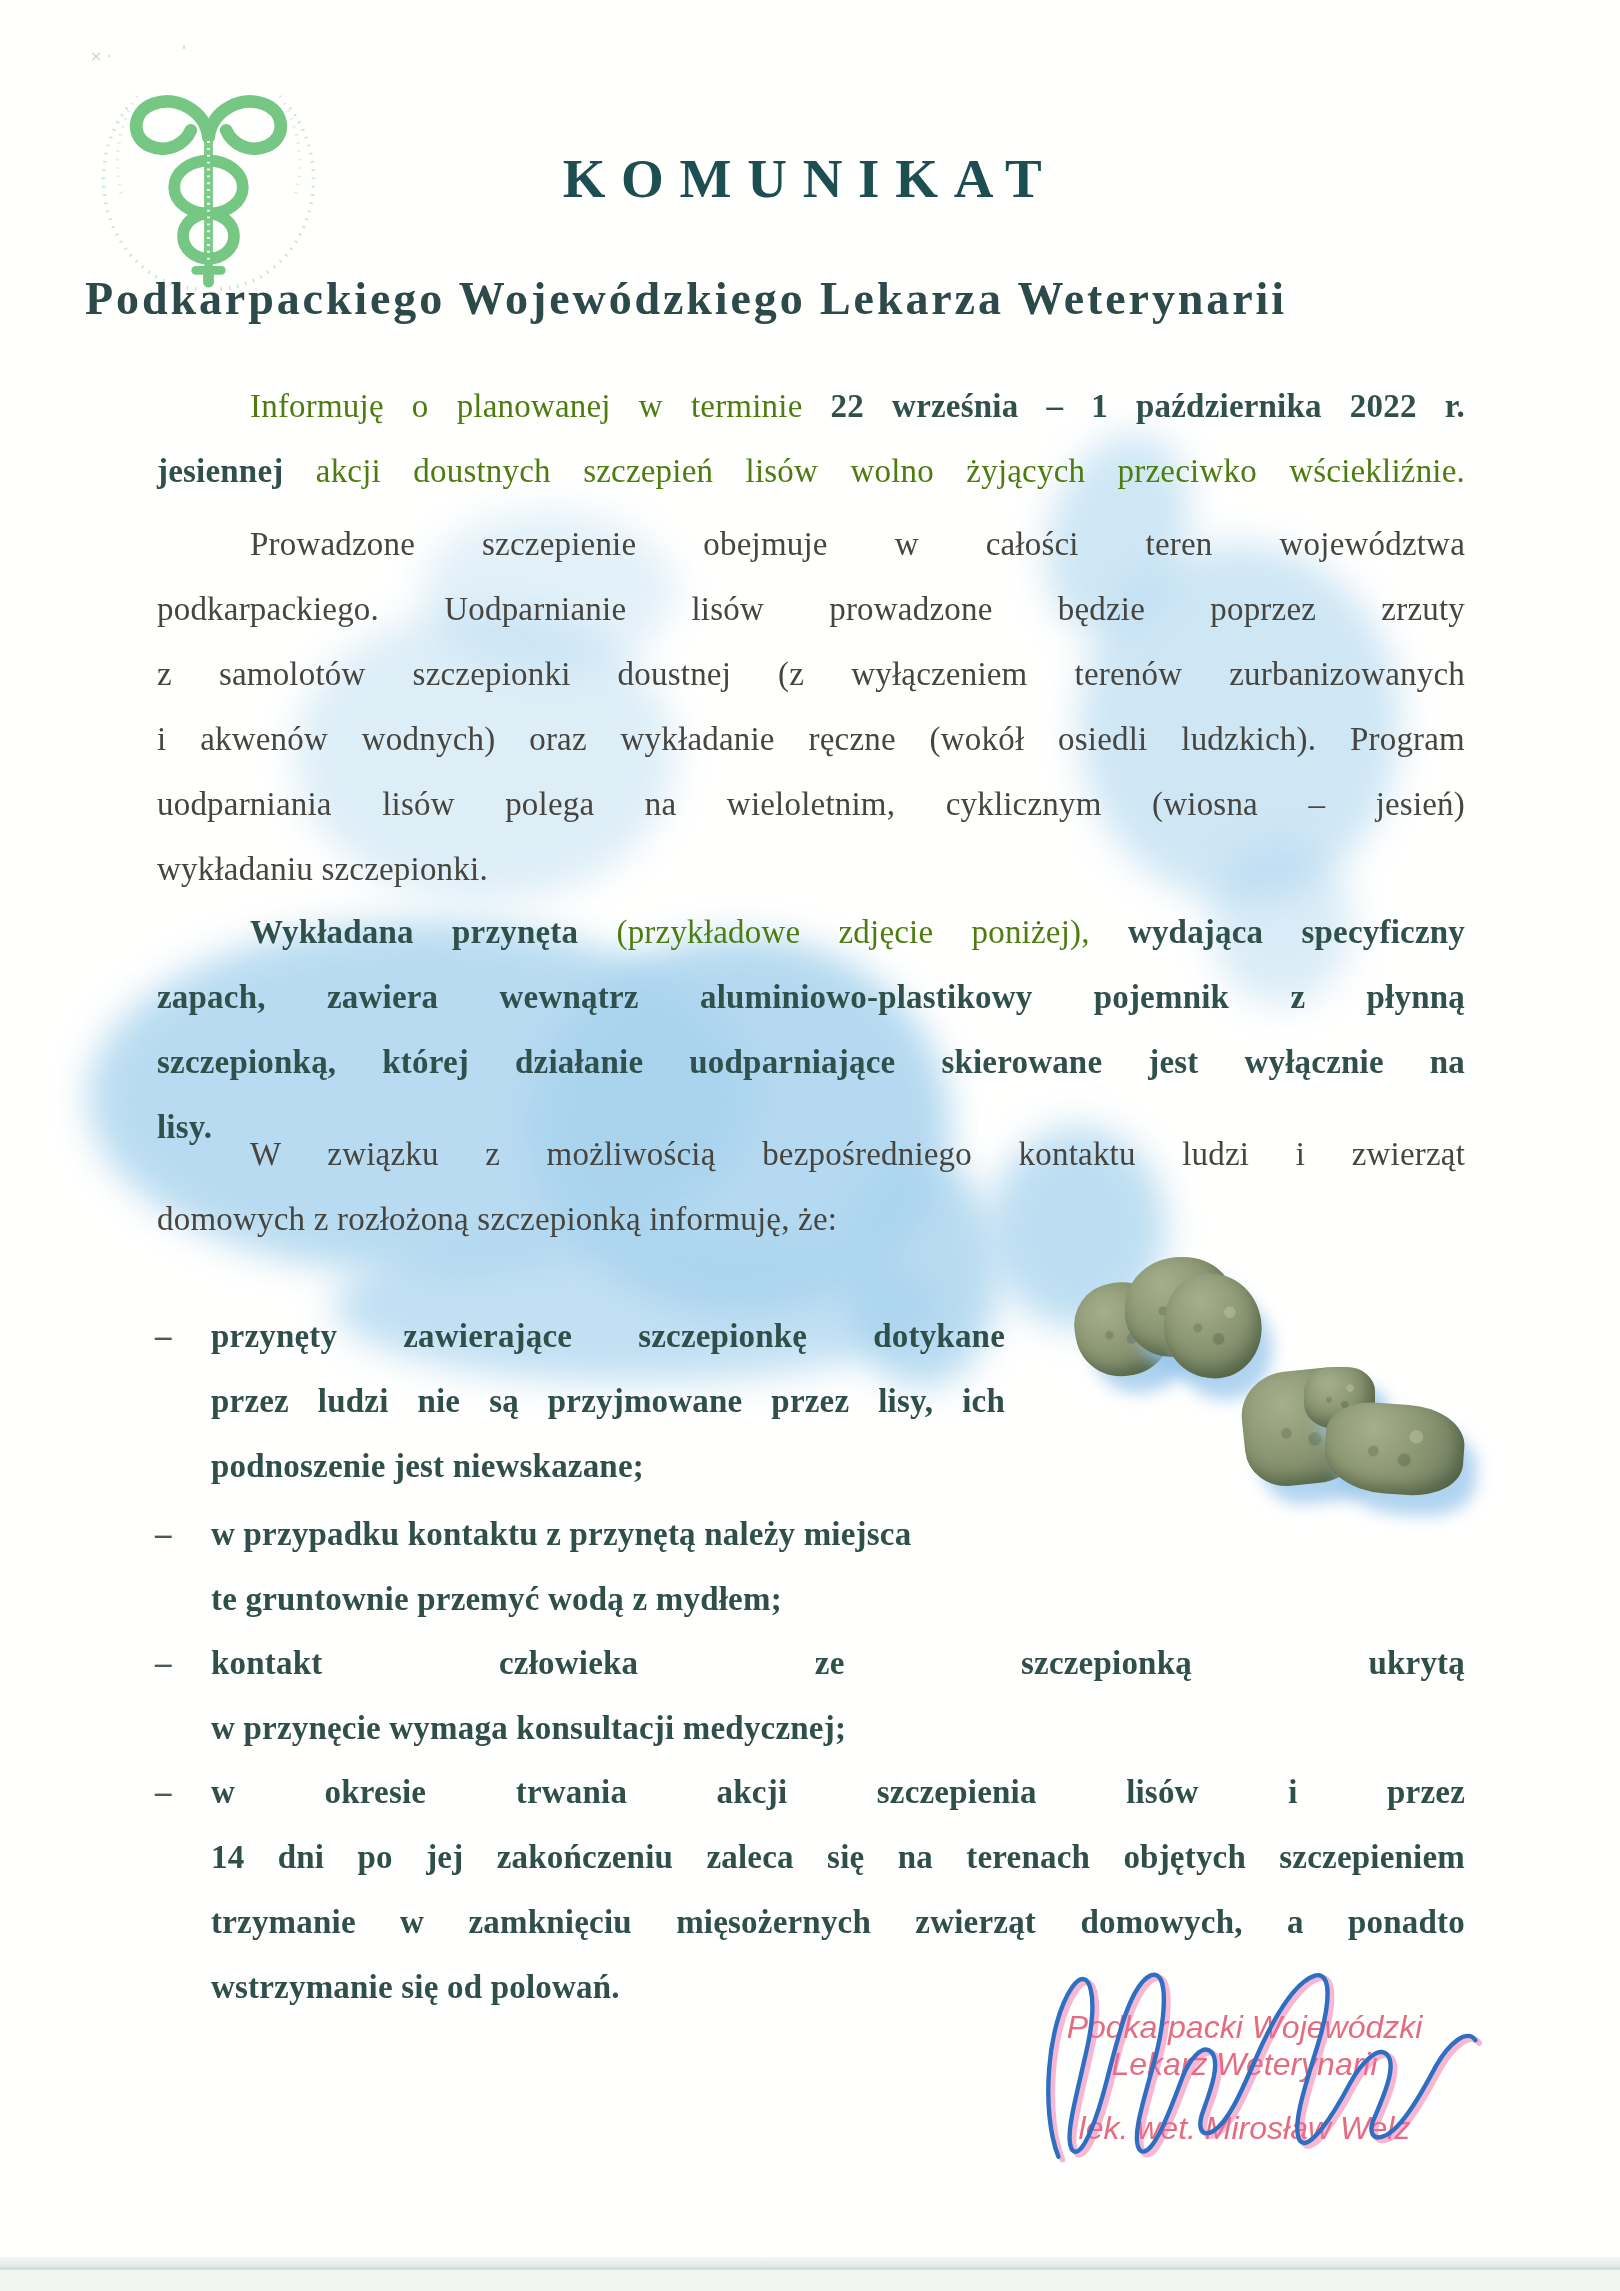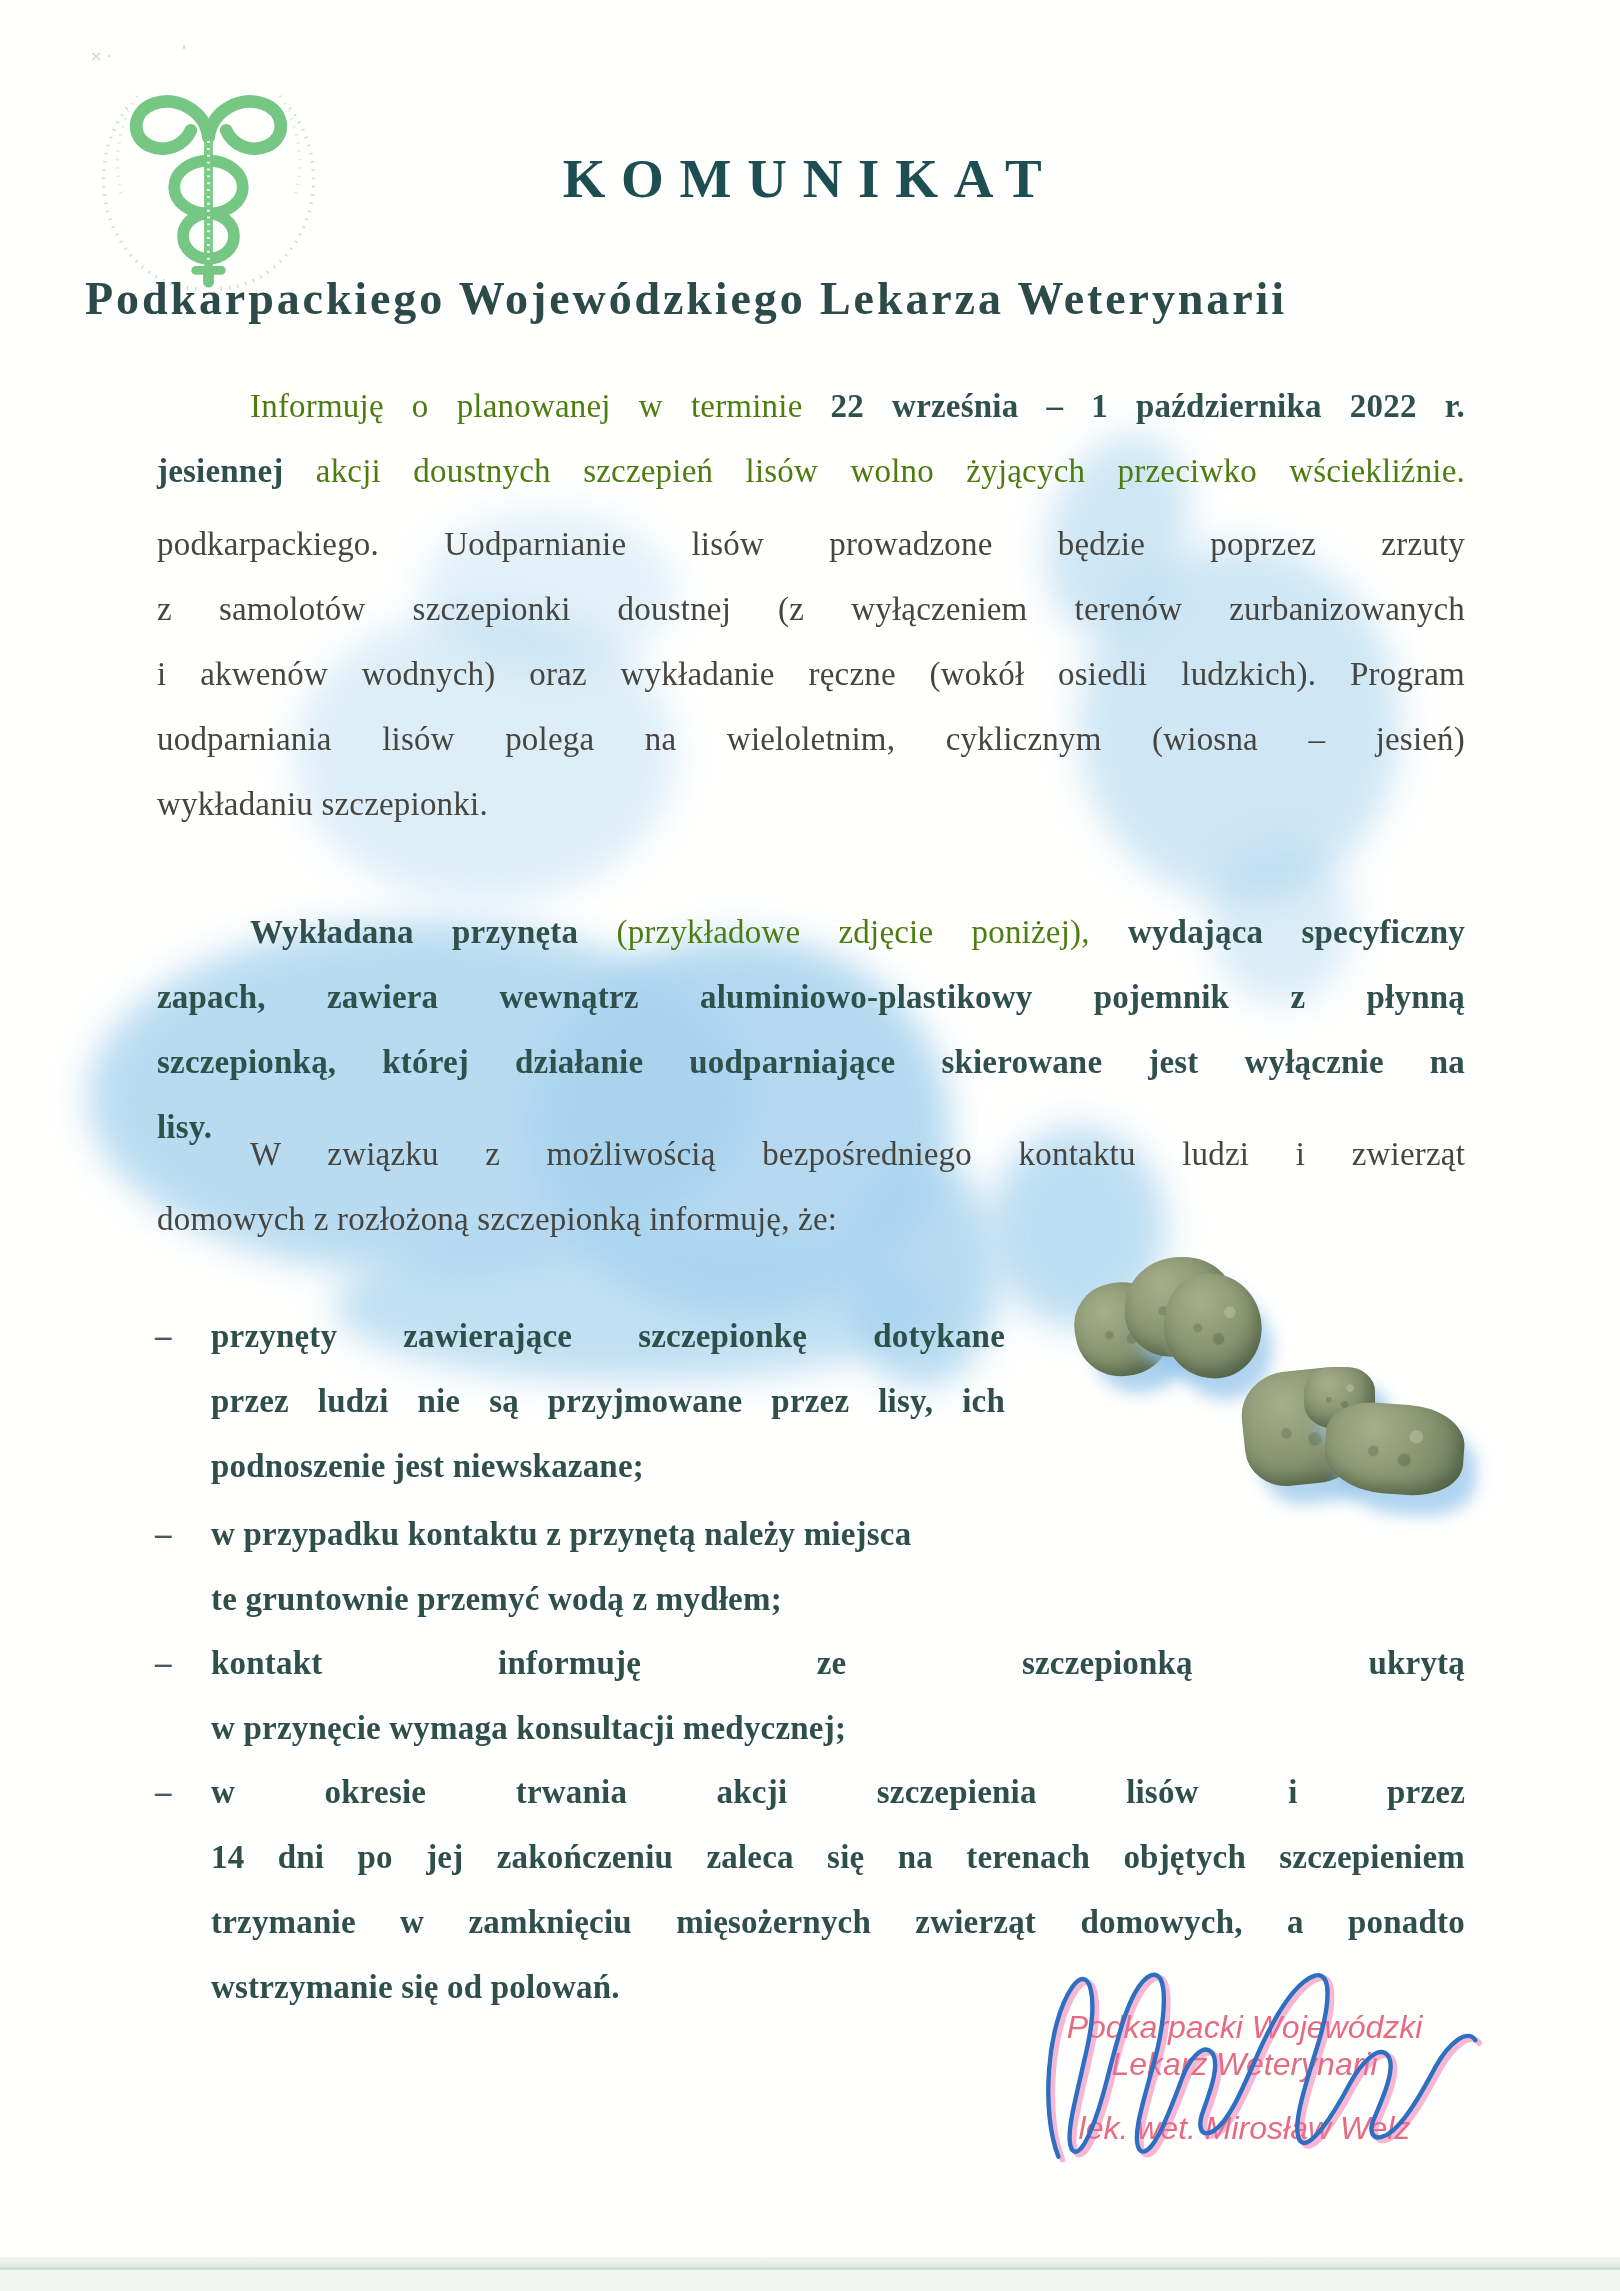--- a/index.html
+++ b/index.html
@@ -93,20 +93,21 @@
 
   <div class="doc-title">KOMUNIKAT</div>
   <div class="doc-subtitle">Podkarpackiego Wojewódzkiego Lekarza Weterynarii</div>
 
   <div class="para" style="top:374px">
     <div class="ln just ind"><span class="rg">Informuję o planowanej w terminie </span><span class="bd">22 września – 1 października 2022 r.</span></div>
     <div class="ln just"><span class="bd">jesiennej</span><span class="rg"> akcji doustnych szczepień lisów wolno żyjących przeciwko wściekliźnie.</span></div>
   </div>
 
   <div class="para" style="top:512px">
+    <div class="ln just ind">Prowadzone szczepienie obejmuje w całości teren województwa</div>
     <div class="ln just">podkarpackiego. Uodparnianie lisów prowadzone będzie poprzez zrzuty</div>
     <div class="ln just">z samolotów szczepionki doustnej (z wyłączeniem terenów zurbanizowanych</div>
     <div class="ln just">i akwenów wodnych) oraz wykładanie ręczne (wokół osiedli ludzkich). Program</div>
     <div class="ln just">uodparniania lisów polega na wieloletnim, cyklicznym (wiosna – jesień)</div>
     <div class="ln nat">wykładaniu szczepionki.</div>
   </div>
 
   <div class="para" style="top:900px">
     <div class="ln just ind"><span class="bd">Wykładana przynęta </span><span class="rg">(przykładowe zdjęcie poniżej), </span><span class="bd">wydająca specyficzny</span></div>
     <div class="ln just boldln">zapach, zawiera wewnątrz aluminiowo-plastikowy pojemnik z płynną</div>
@@ -132,21 +133,21 @@
     <span class="dash">–</span>
     <div class="btxt">
       <div class="ln nat">w przypadku kontaktu z przynętą należy miejsca</div>
       <div class="ln nat">te gruntownie przemyć wodą z mydłem;</div>
     </div>
   </div>
 
   <div class="bullet" style="top:1631px">
     <span class="dash">–</span>
     <div class="btxt">
-      <div class="ln just">kontakt informuję ze szczepionką ukrytą</div>
+      <div class="ln just">kontakt człowieka ze szczepionką ukrytą</div>
       <div class="ln nat">w przynęcie wymaga konsultacji medycznej;</div>
     </div>
   </div>
 
   <div class="bullet" style="top:1760px">
     <span class="dash">–</span>
     <div class="btxt">
       <div class="ln just">w okresie trwania akcji szczepienia lisów i przez</div>
       <div class="ln just">14 dni po jej zakończeniu zaleca się na terenach objętych szczepieniem</div>
       <div class="ln just">trzymanie w zamknięciu mięsożernych zwierząt domowych, a ponadto</div>

